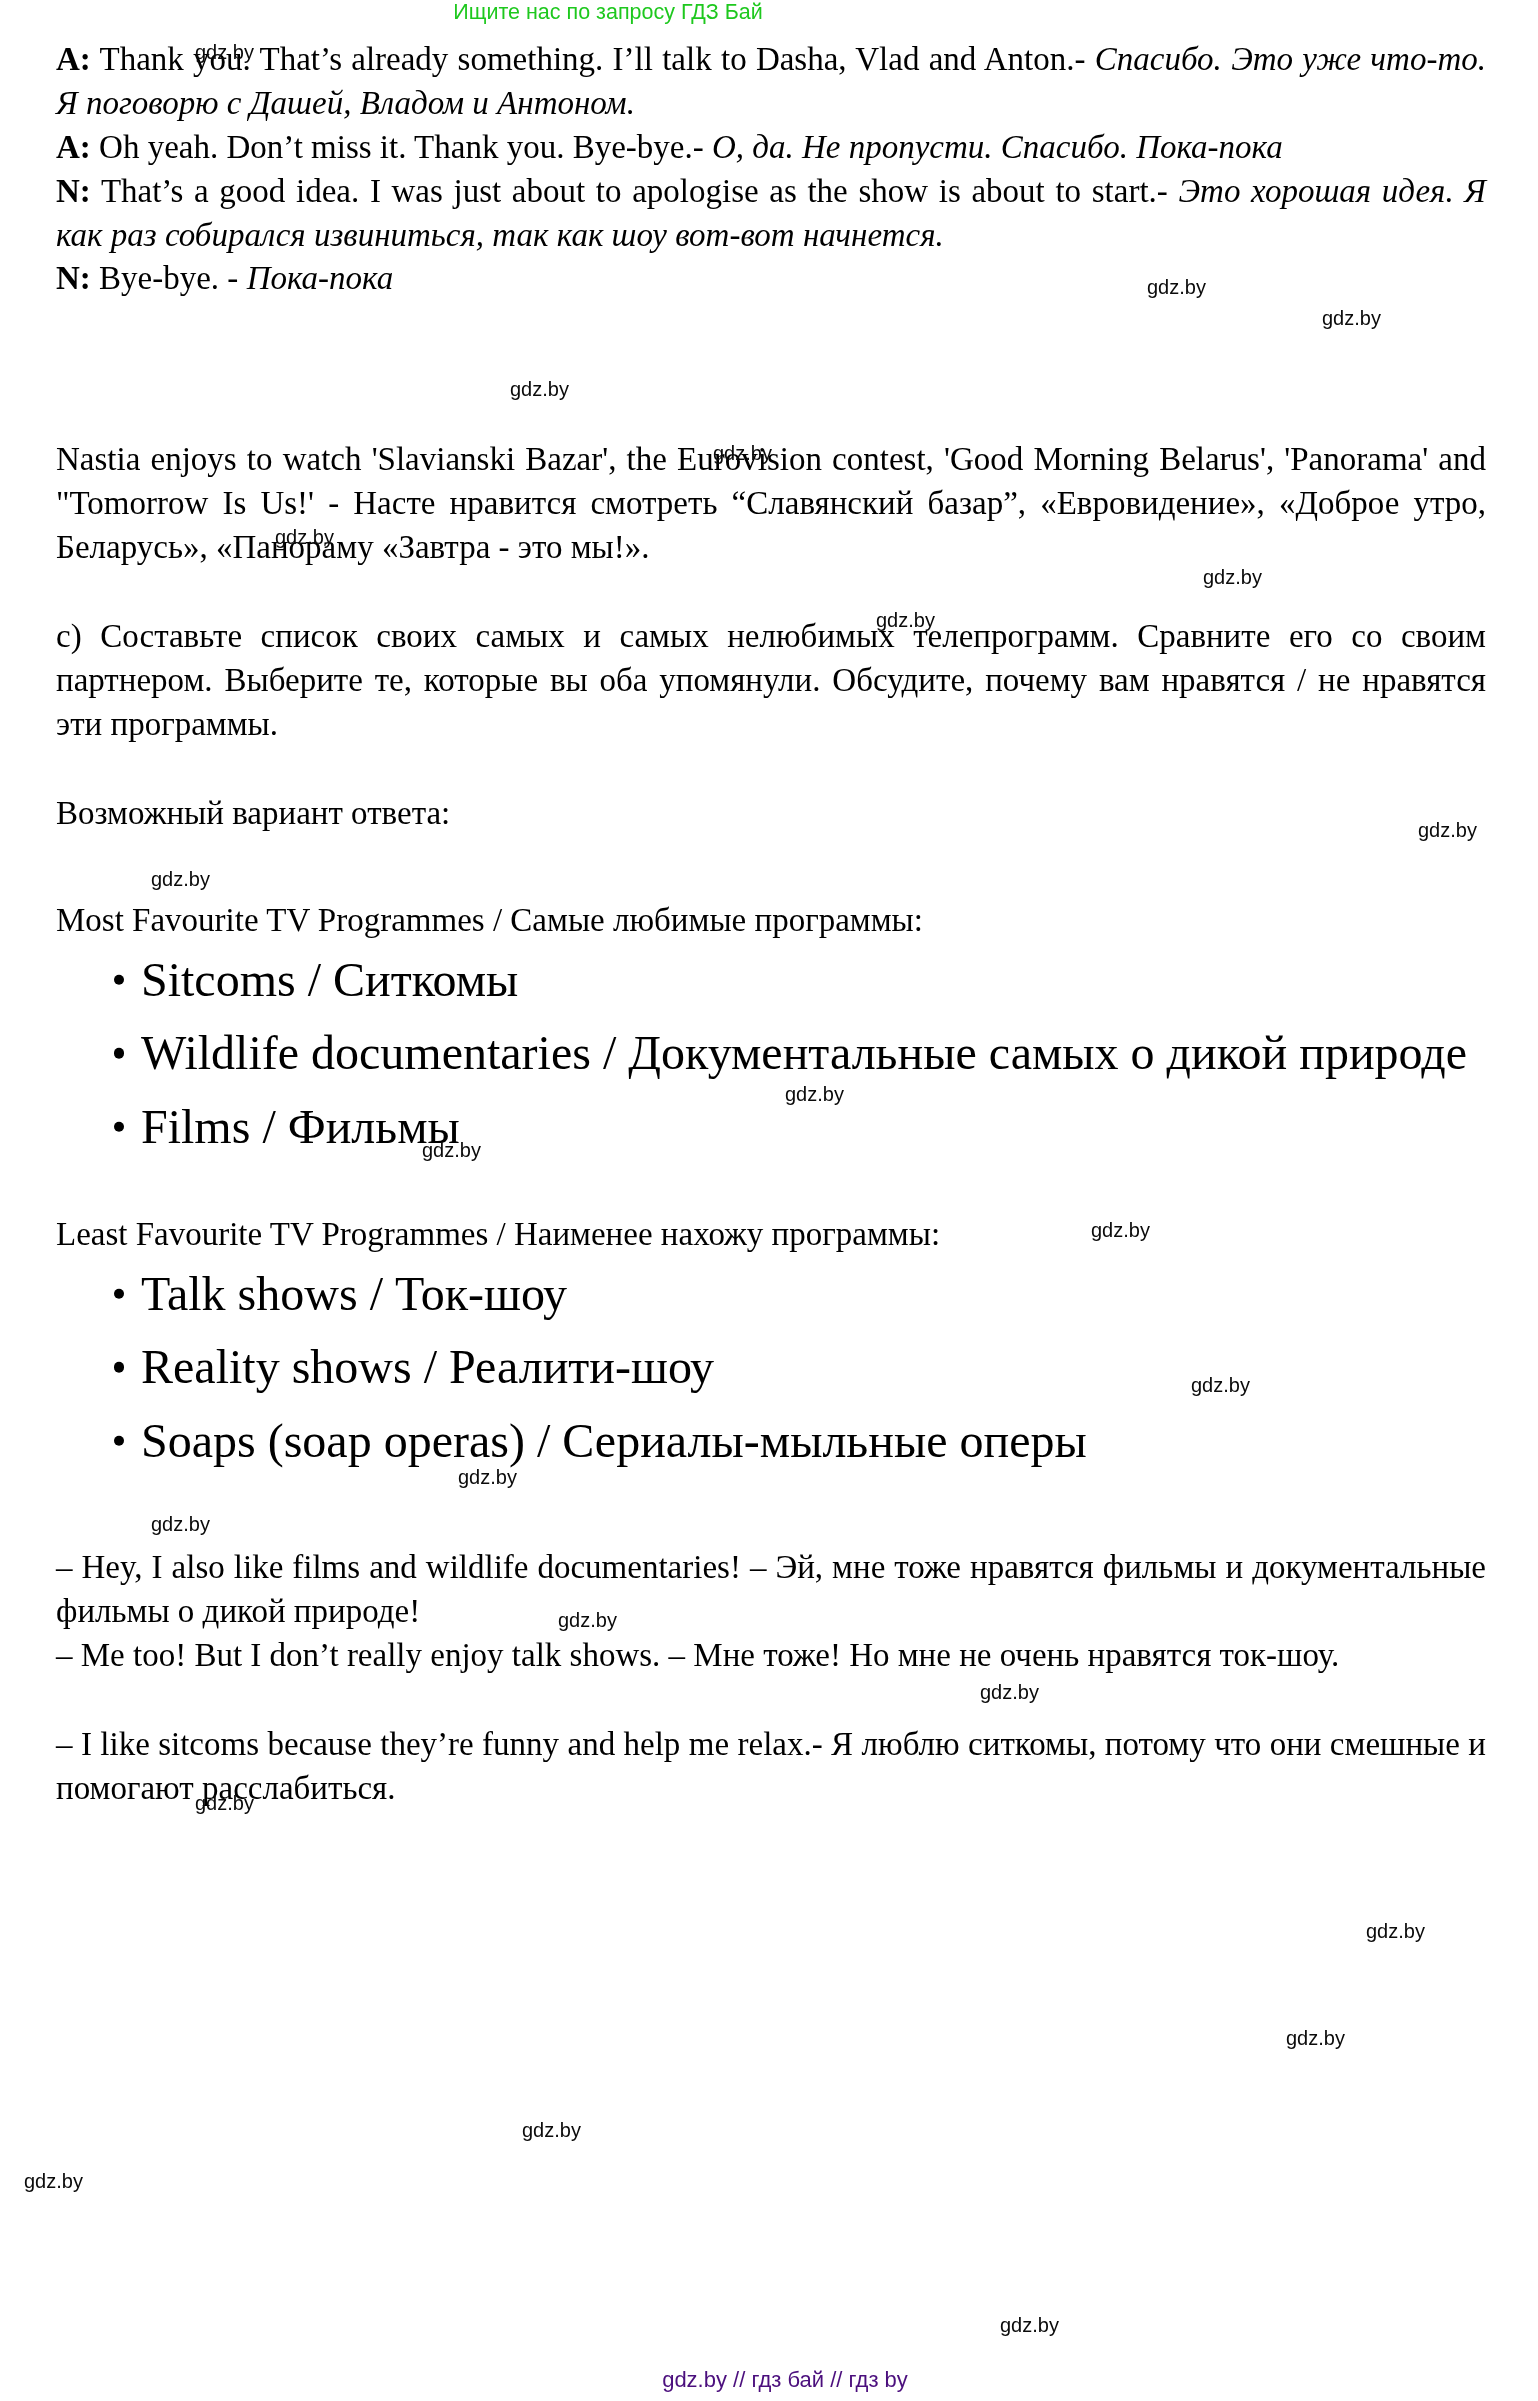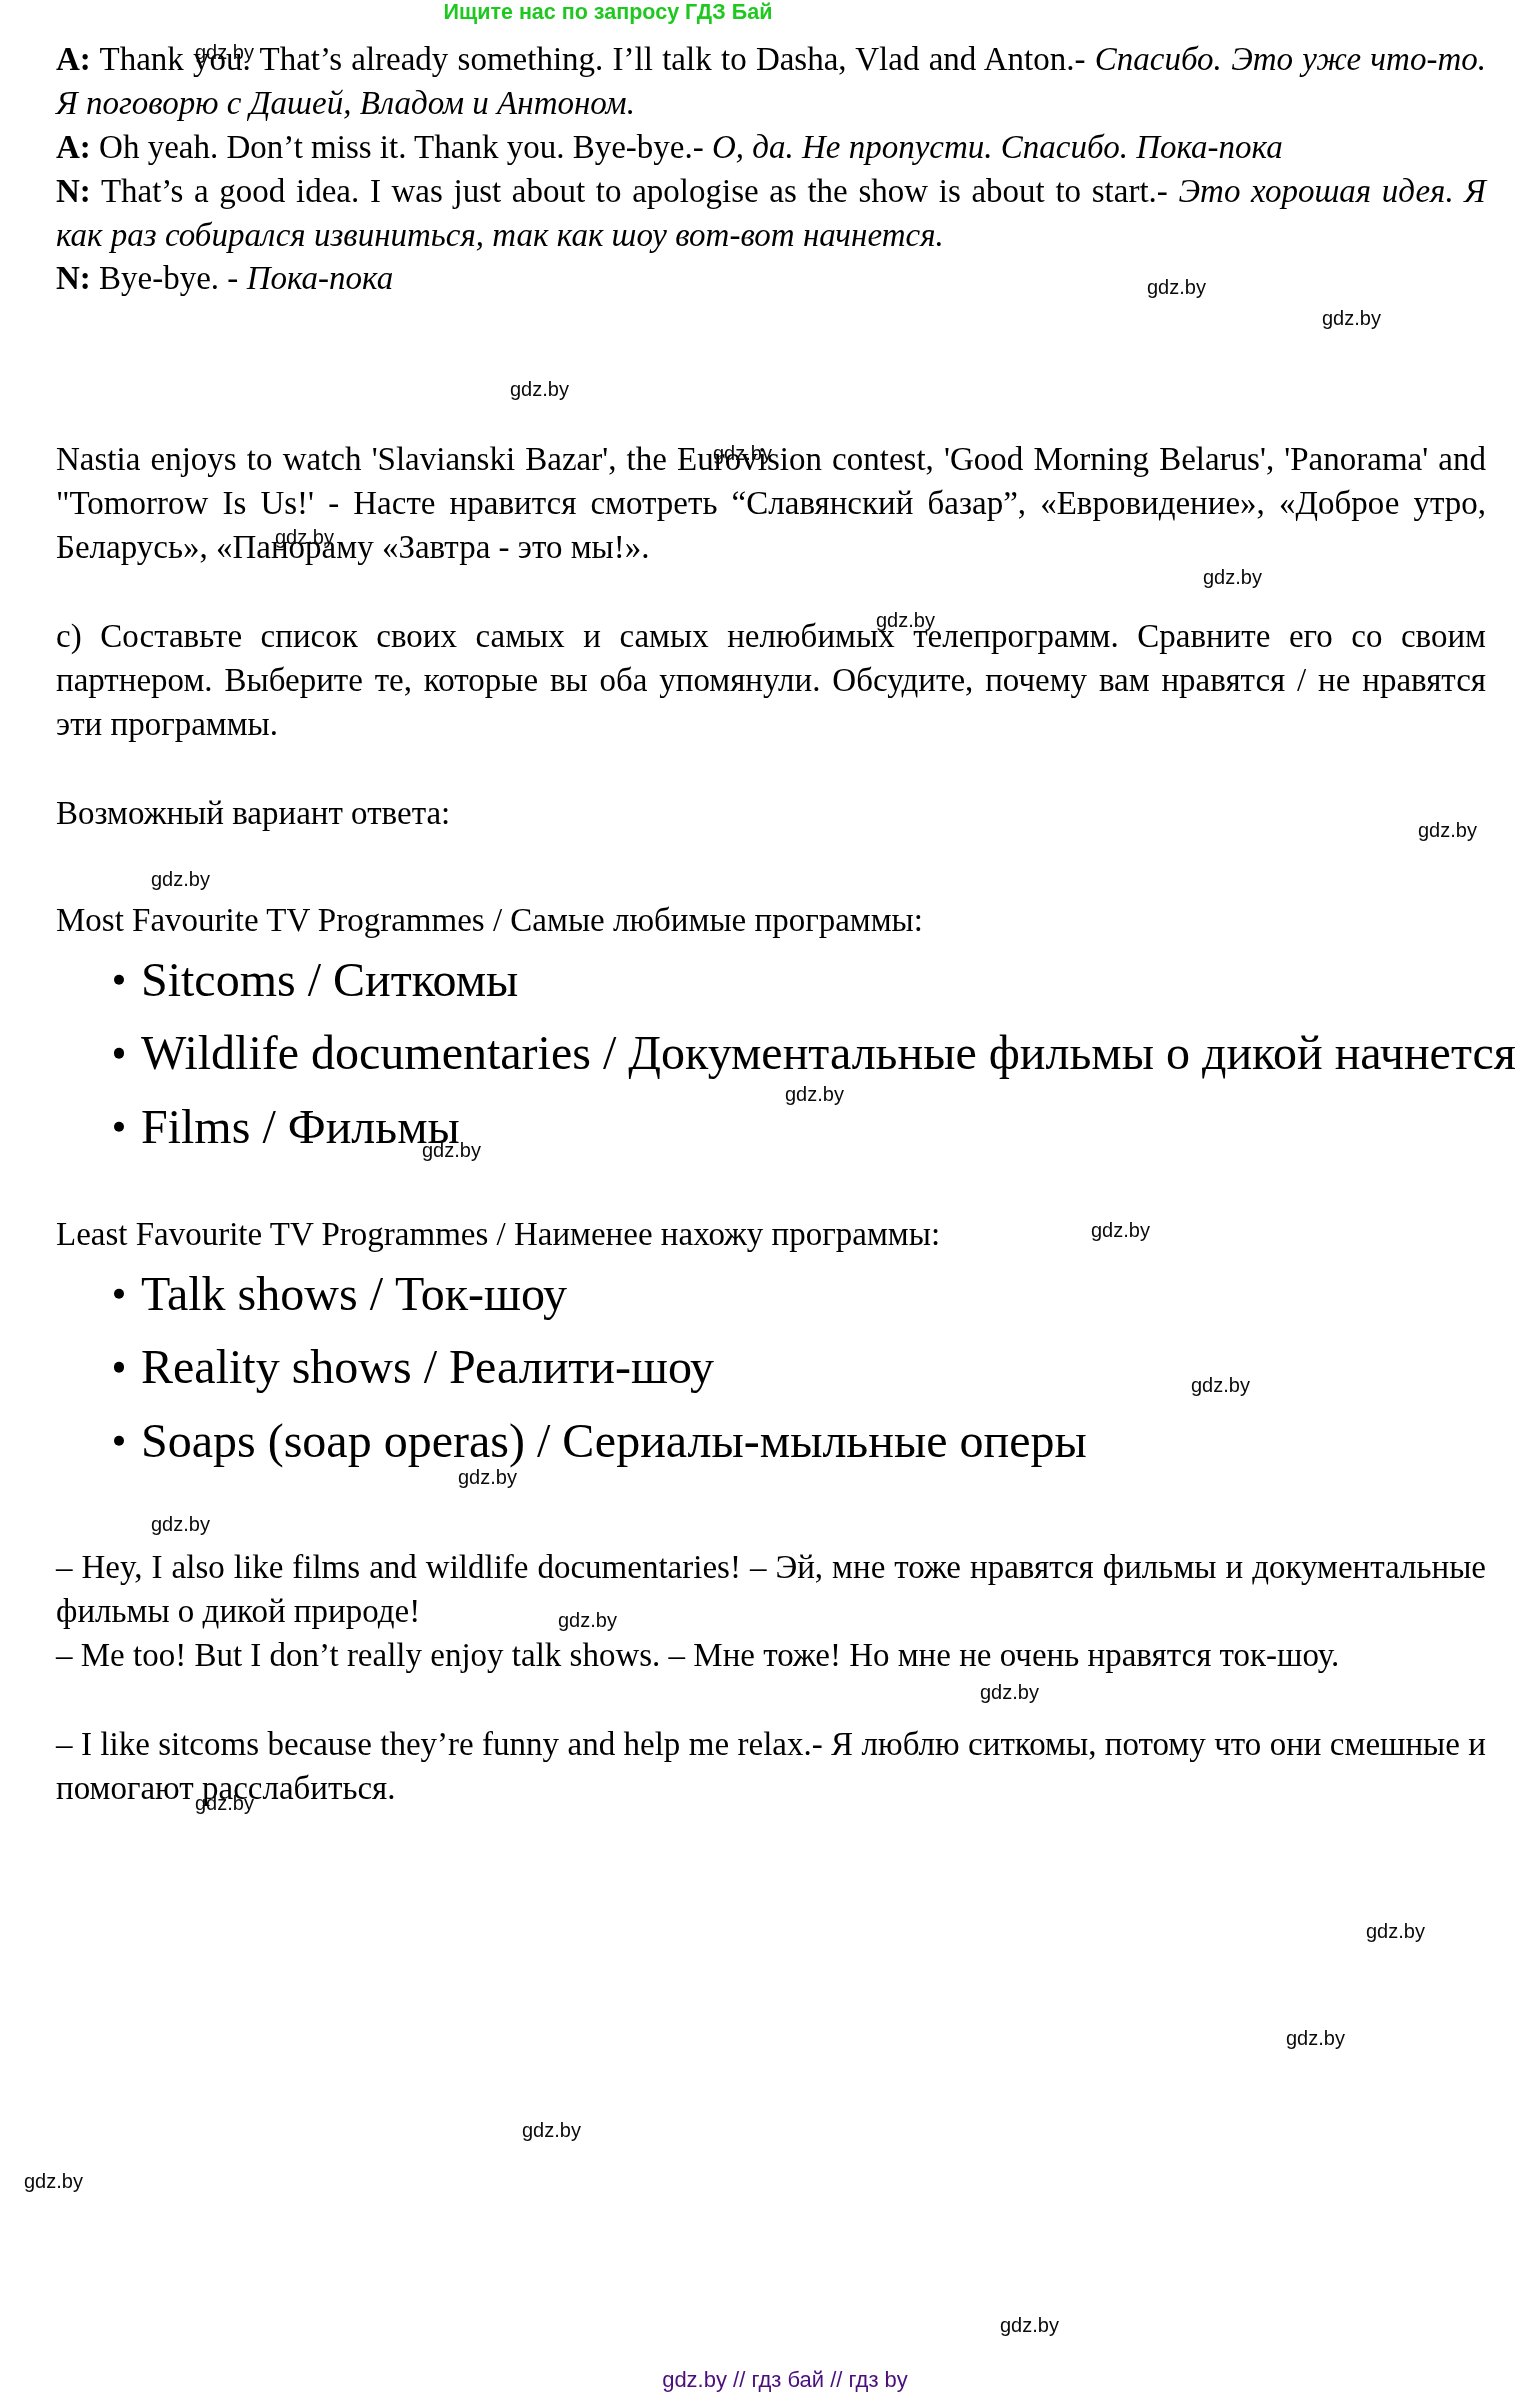--- a/index.html
+++ b/index.html
@@ -18,21 +18,21 @@
 
   
   #site-banner {
     position: absolute;
     top: 0px;
     left: 0;
     width: 1216px;
     text-align: center;
     font-family: "Liberation Sans", "DejaVu Sans", sans-serif;
     font-size: 21.5px;
-    font-weight: bold;
+    font-weight: normal;
     color: #1ec81e;
     letter-spacing: 0px;
     z-index: 5;
   }
 
   
   #page {
     position: absolute;
     top: 38px;
     left: 52px;
@@ -134,21 +134,21 @@
   <div class="gap-md"></div>
 
   <p class="para last-left">Возможный вариант ответа:</p>
 
   <div class="gap-lg"></div>
 
   <p class="para last-left">Most Favourite TV Programmes / Самые любимые программы:</p>
 
   <ul class="bullets">
     <li><span class="dot"></span><span>Sitcoms / Ситкомы</span></li>
-    <li><span class="dot"></span><span>Wildlife documentaries / Документальные фильмы о дикой начнется</span></li>
+    <li><span class="dot"></span><span>Wildlife documentaries / Документальные самых о дикой природе</span></li>
     <li><span class="dot"></span><span>Films / Фильмы</span></li>
   </ul>
 
   <div class="gap-md"></div>
 
   <p class="para last-left">Least Favourite TV Programmes / Наименее нахожу программы:</p>
 
   <ul class="bullets">
     <li><span class="dot"></span><span>Talk shows / Ток-шоу</span></li>
     <li><span class="dot"></span><span>Reality shows / Реалити-шоу</span></li>

